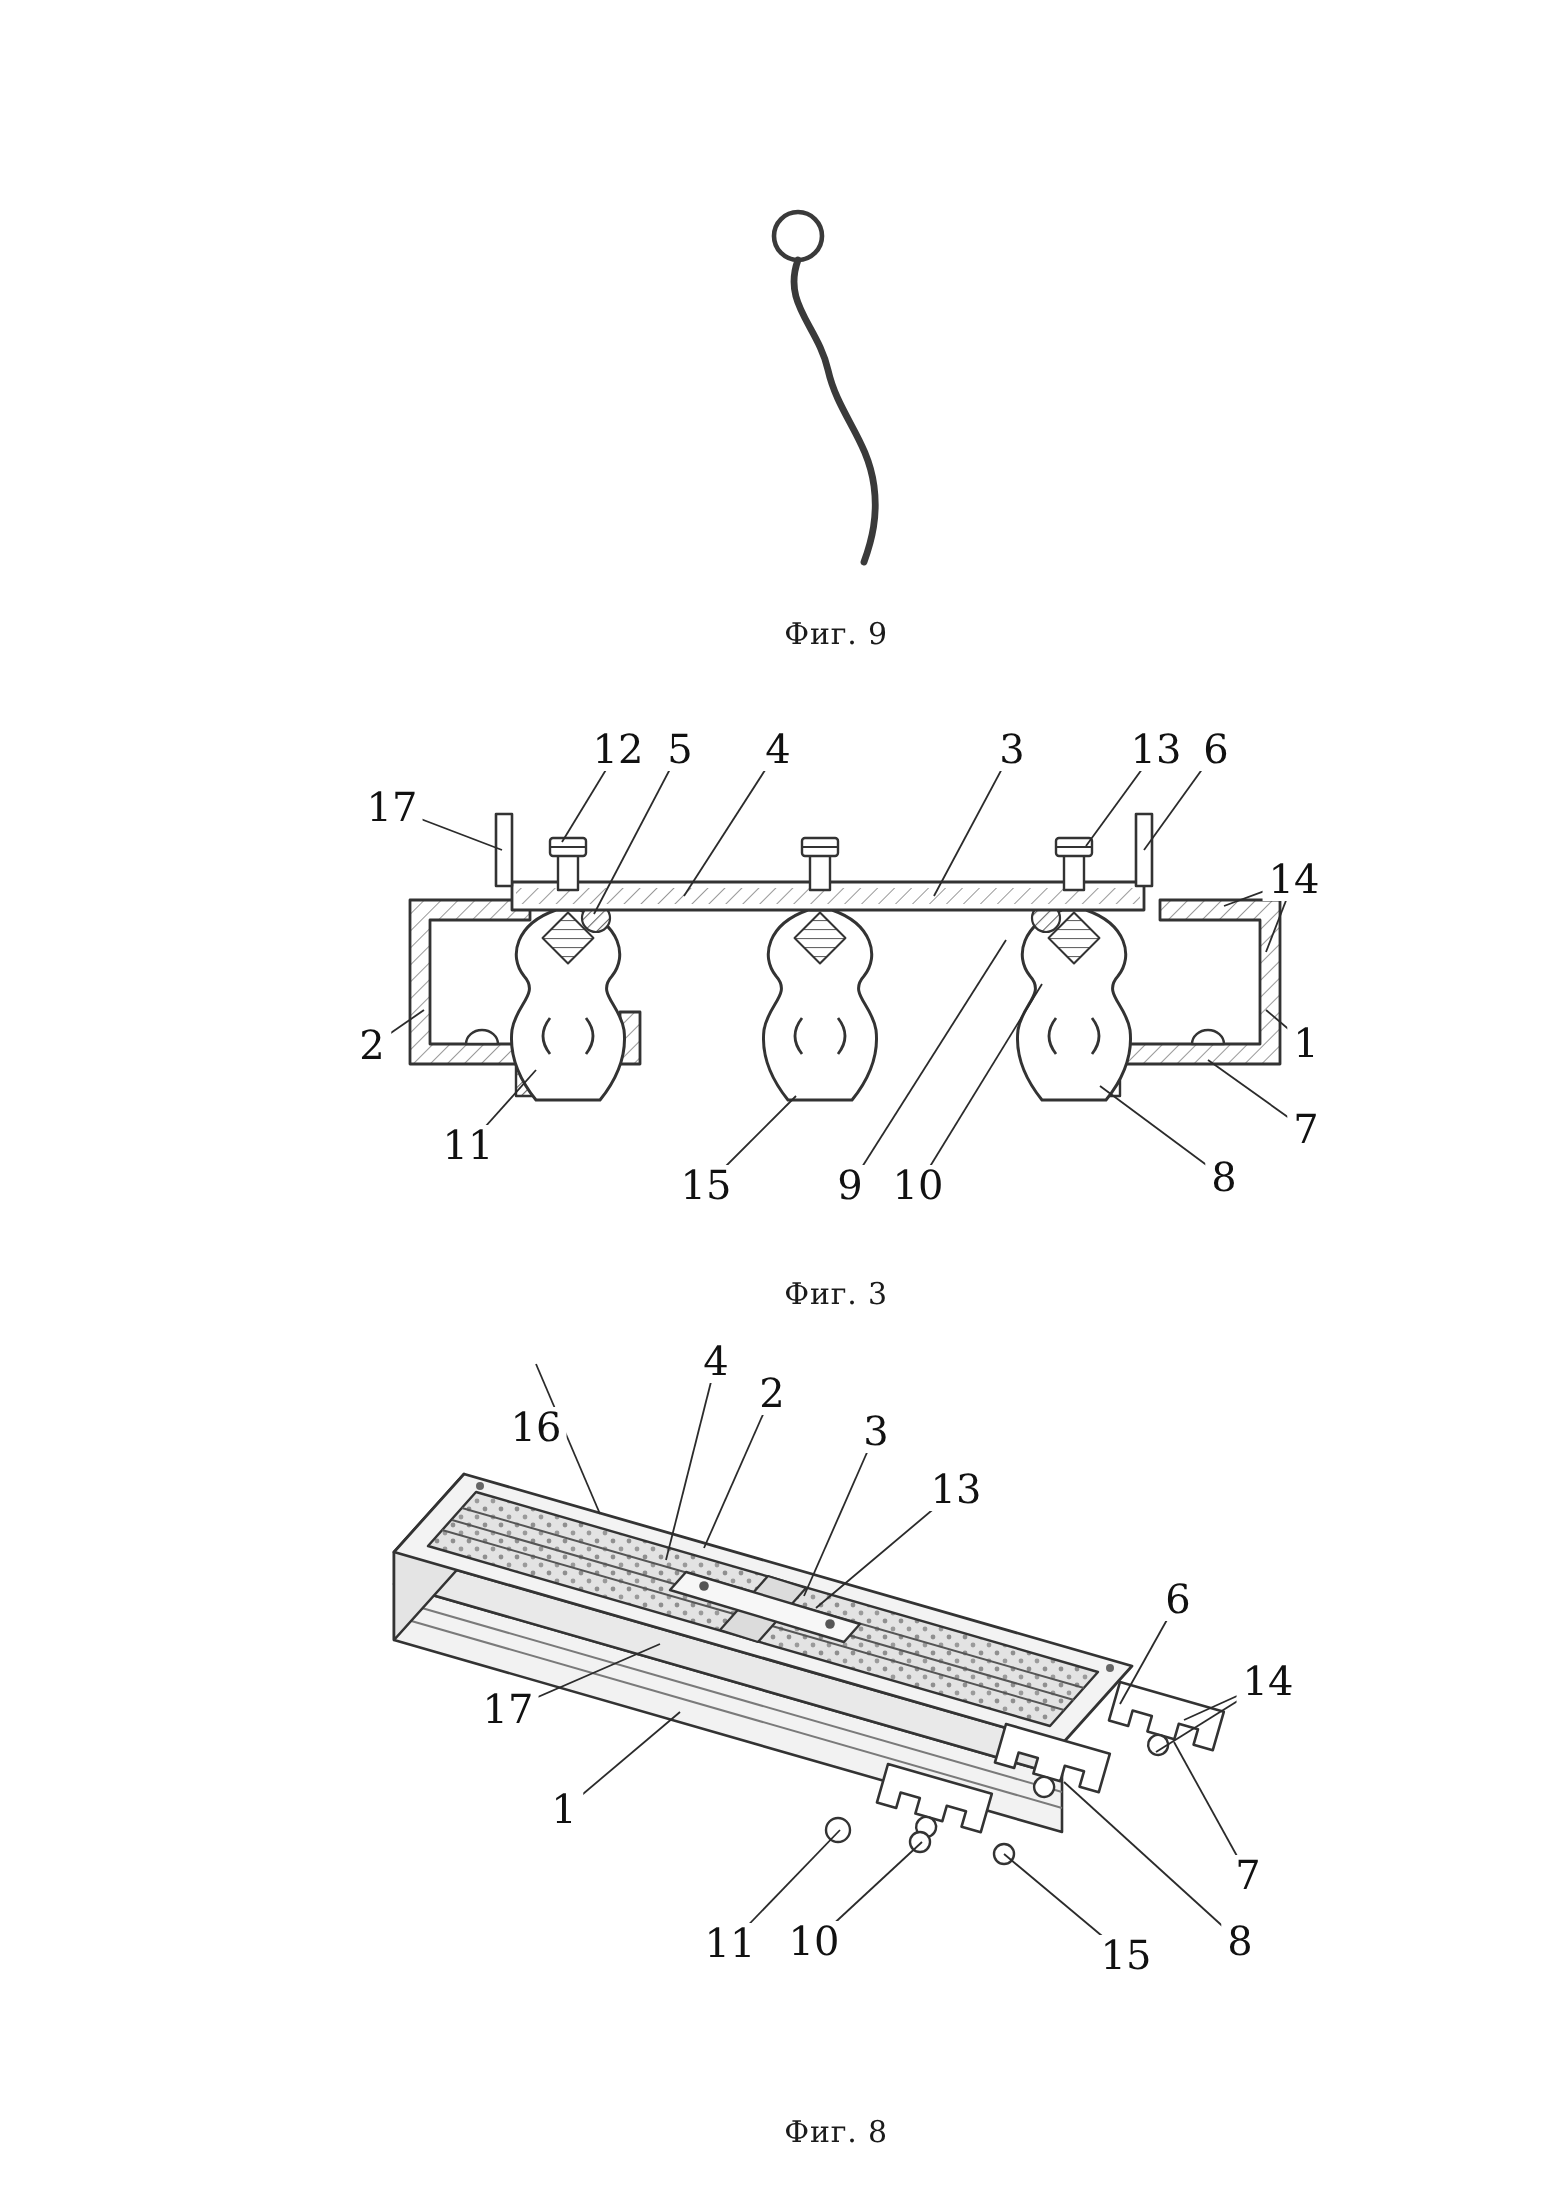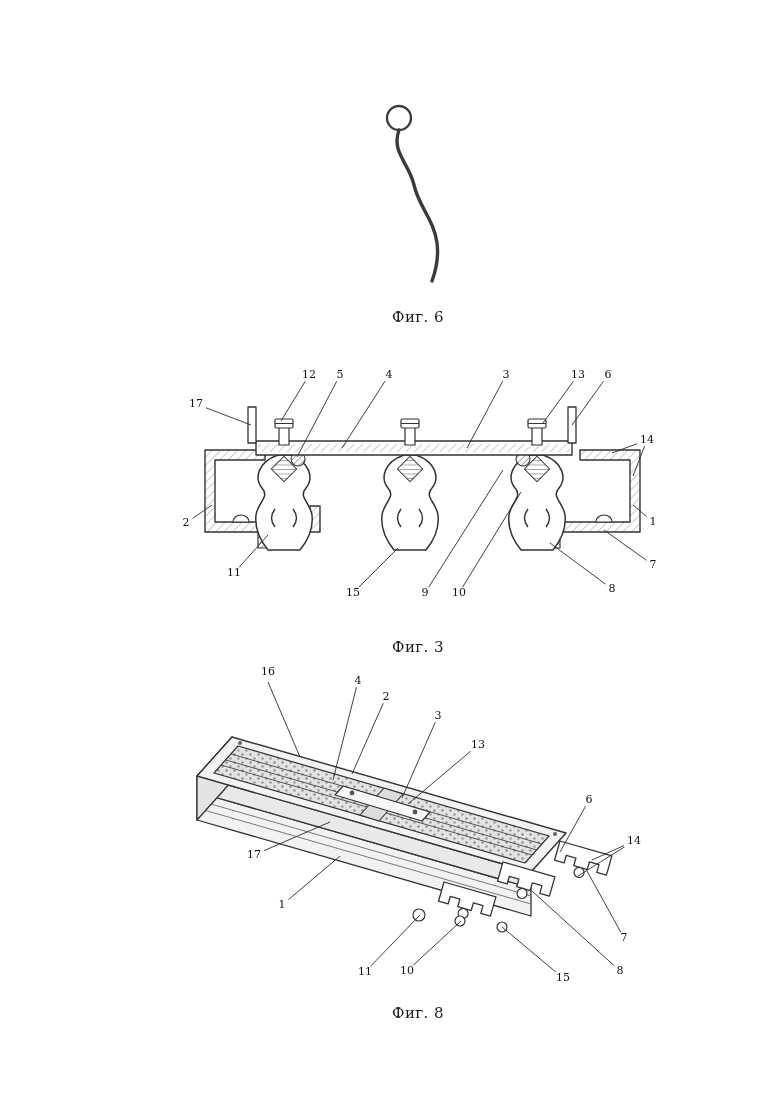--- a/index.html
+++ b/index.html
@@ -6,21 +6,21 @@
   html,body { width:780px; height:1103px; background:#ffffff; }
   body { font-family:"DejaVu Serif","Liberation Serif",serif; position:relative; }
   .page { position:absolute; inset:0; background:#fff; overflow:hidden; }
   svg.art { position:absolute; left:0; top:0; }
   .caption {
     position:absolute; transform:translate(-50%,-50%);
     font-size:15px; color:#1b1b1b; letter-spacing:.4px; white-space:nowrap;
   }
   .plabel {
     position:absolute; transform:translate(-50%,-50%);
-    font-size:11px; color:#111; background:#fff; padding:0 3px;
+    font-size:20px; color:#111; background:#fff; padding:0 3px;
     line-height:1.05; white-space:nowrap;
   }
 </style>
 </head>
 <body>
 
 <div class="page">
 
   <svg class="art" width="780" height="1103" viewBox="0 0 780 1103" xmlns="http://www.w3.org/2000/svg">
     <defs>
@@ -152,42 +152,42 @@
         <line x1="254" y1="855" x2="330" y2="822" stroke="#2b2b2b" stroke-width="0.9"></line>
         <line x1="282" y1="905" x2="340" y2="856" stroke="#2b2b2b" stroke-width="0.9"></line>
         <line x1="624" y1="938" x2="587" y2="871" stroke="#2b2b2b" stroke-width="0.9"></line>
         <line x1="365" y1="972" x2="420" y2="915" stroke="#2b2b2b" stroke-width="0.9"></line>
         <line x1="407" y1="971" x2="461" y2="921" stroke="#2b2b2b" stroke-width="0.9"></line>
         <line x1="563" y1="978" x2="502" y2="927" stroke="#2b2b2b" stroke-width="0.9"></line>
         <line x1="620" y1="971" x2="532" y2="891" stroke="#2b2b2b" stroke-width="0.9"></line>
       </g>
   </svg>
 
-  <div class="caption" style="left:418px; top:317px">Фиг. 6</div>
+  <div class="caption" style="left:418px; top:317px">Фиг. 9</div>
   <div class="caption" style="left:418px; top:647px">Фиг. 3</div>
-  <div class="caption" style="left:418px; top:1013px">Фиг. 8</div>
+  <div class="caption" style="left:418px; top:1066px">Фиг. 8</div>
 
   <div id="labels">
       <div class="plabel" style="left: 309px; top: 375px;">12</div>
       <div class="plabel" style="left: 340px; top: 375px;">5</div>
       <div class="plabel" style="left: 389px; top: 375px;">4</div>
       <div class="plabel" style="left: 506px; top: 375px;">3</div>
       <div class="plabel" style="left: 578px; top: 375px;">13</div>
       <div class="plabel" style="left: 608px; top: 375px;">6</div>
       <div class="plabel" style="left: 196px; top: 404px;">17</div>
       <div class="plabel" style="left: 647px; top: 440px;">14</div>
       <div class="plabel" style="left: 186px; top: 523px;">2</div>
       <div class="plabel" style="left: 653px; top: 522px;">1</div>
       <div class="plabel" style="left: 234px; top: 573px;">11</div>
       <div class="plabel" style="left: 653px; top: 565px;">7</div>
       <div class="plabel" style="left: 612px; top: 589px;">8</div>
       <div class="plabel" style="left: 353px; top: 593px;">15</div>
       <div class="plabel" style="left: 425px; top: 593px;">9</div>
       <div class="plabel" style="left: 459px; top: 593px;">10</div>
-      <div class="plabel" style="left: 268px; top: 672px;">16</div>
+      <div class="plabel" style="left: 268px; top: 714px;">16</div>
       <div class="plabel" style="left: 358px; top: 681px;">4</div>
       <div class="plabel" style="left: 386px; top: 697px;">2</div>
       <div class="plabel" style="left: 438px; top: 716px;">3</div>
       <div class="plabel" style="left: 478px; top: 745px;">13</div>
       <div class="plabel" style="left: 589px; top: 800px;">6</div>
       <div class="plabel" style="left: 634px; top: 841px;">14</div>
       <div class="plabel" style="left: 254px; top: 855px;">17</div>
       <div class="plabel" style="left: 282px; top: 905px;">1</div>
       <div class="plabel" style="left: 624px; top: 938px;">7</div>
       <div class="plabel" style="left: 365px; top: 972px;">11</div>

